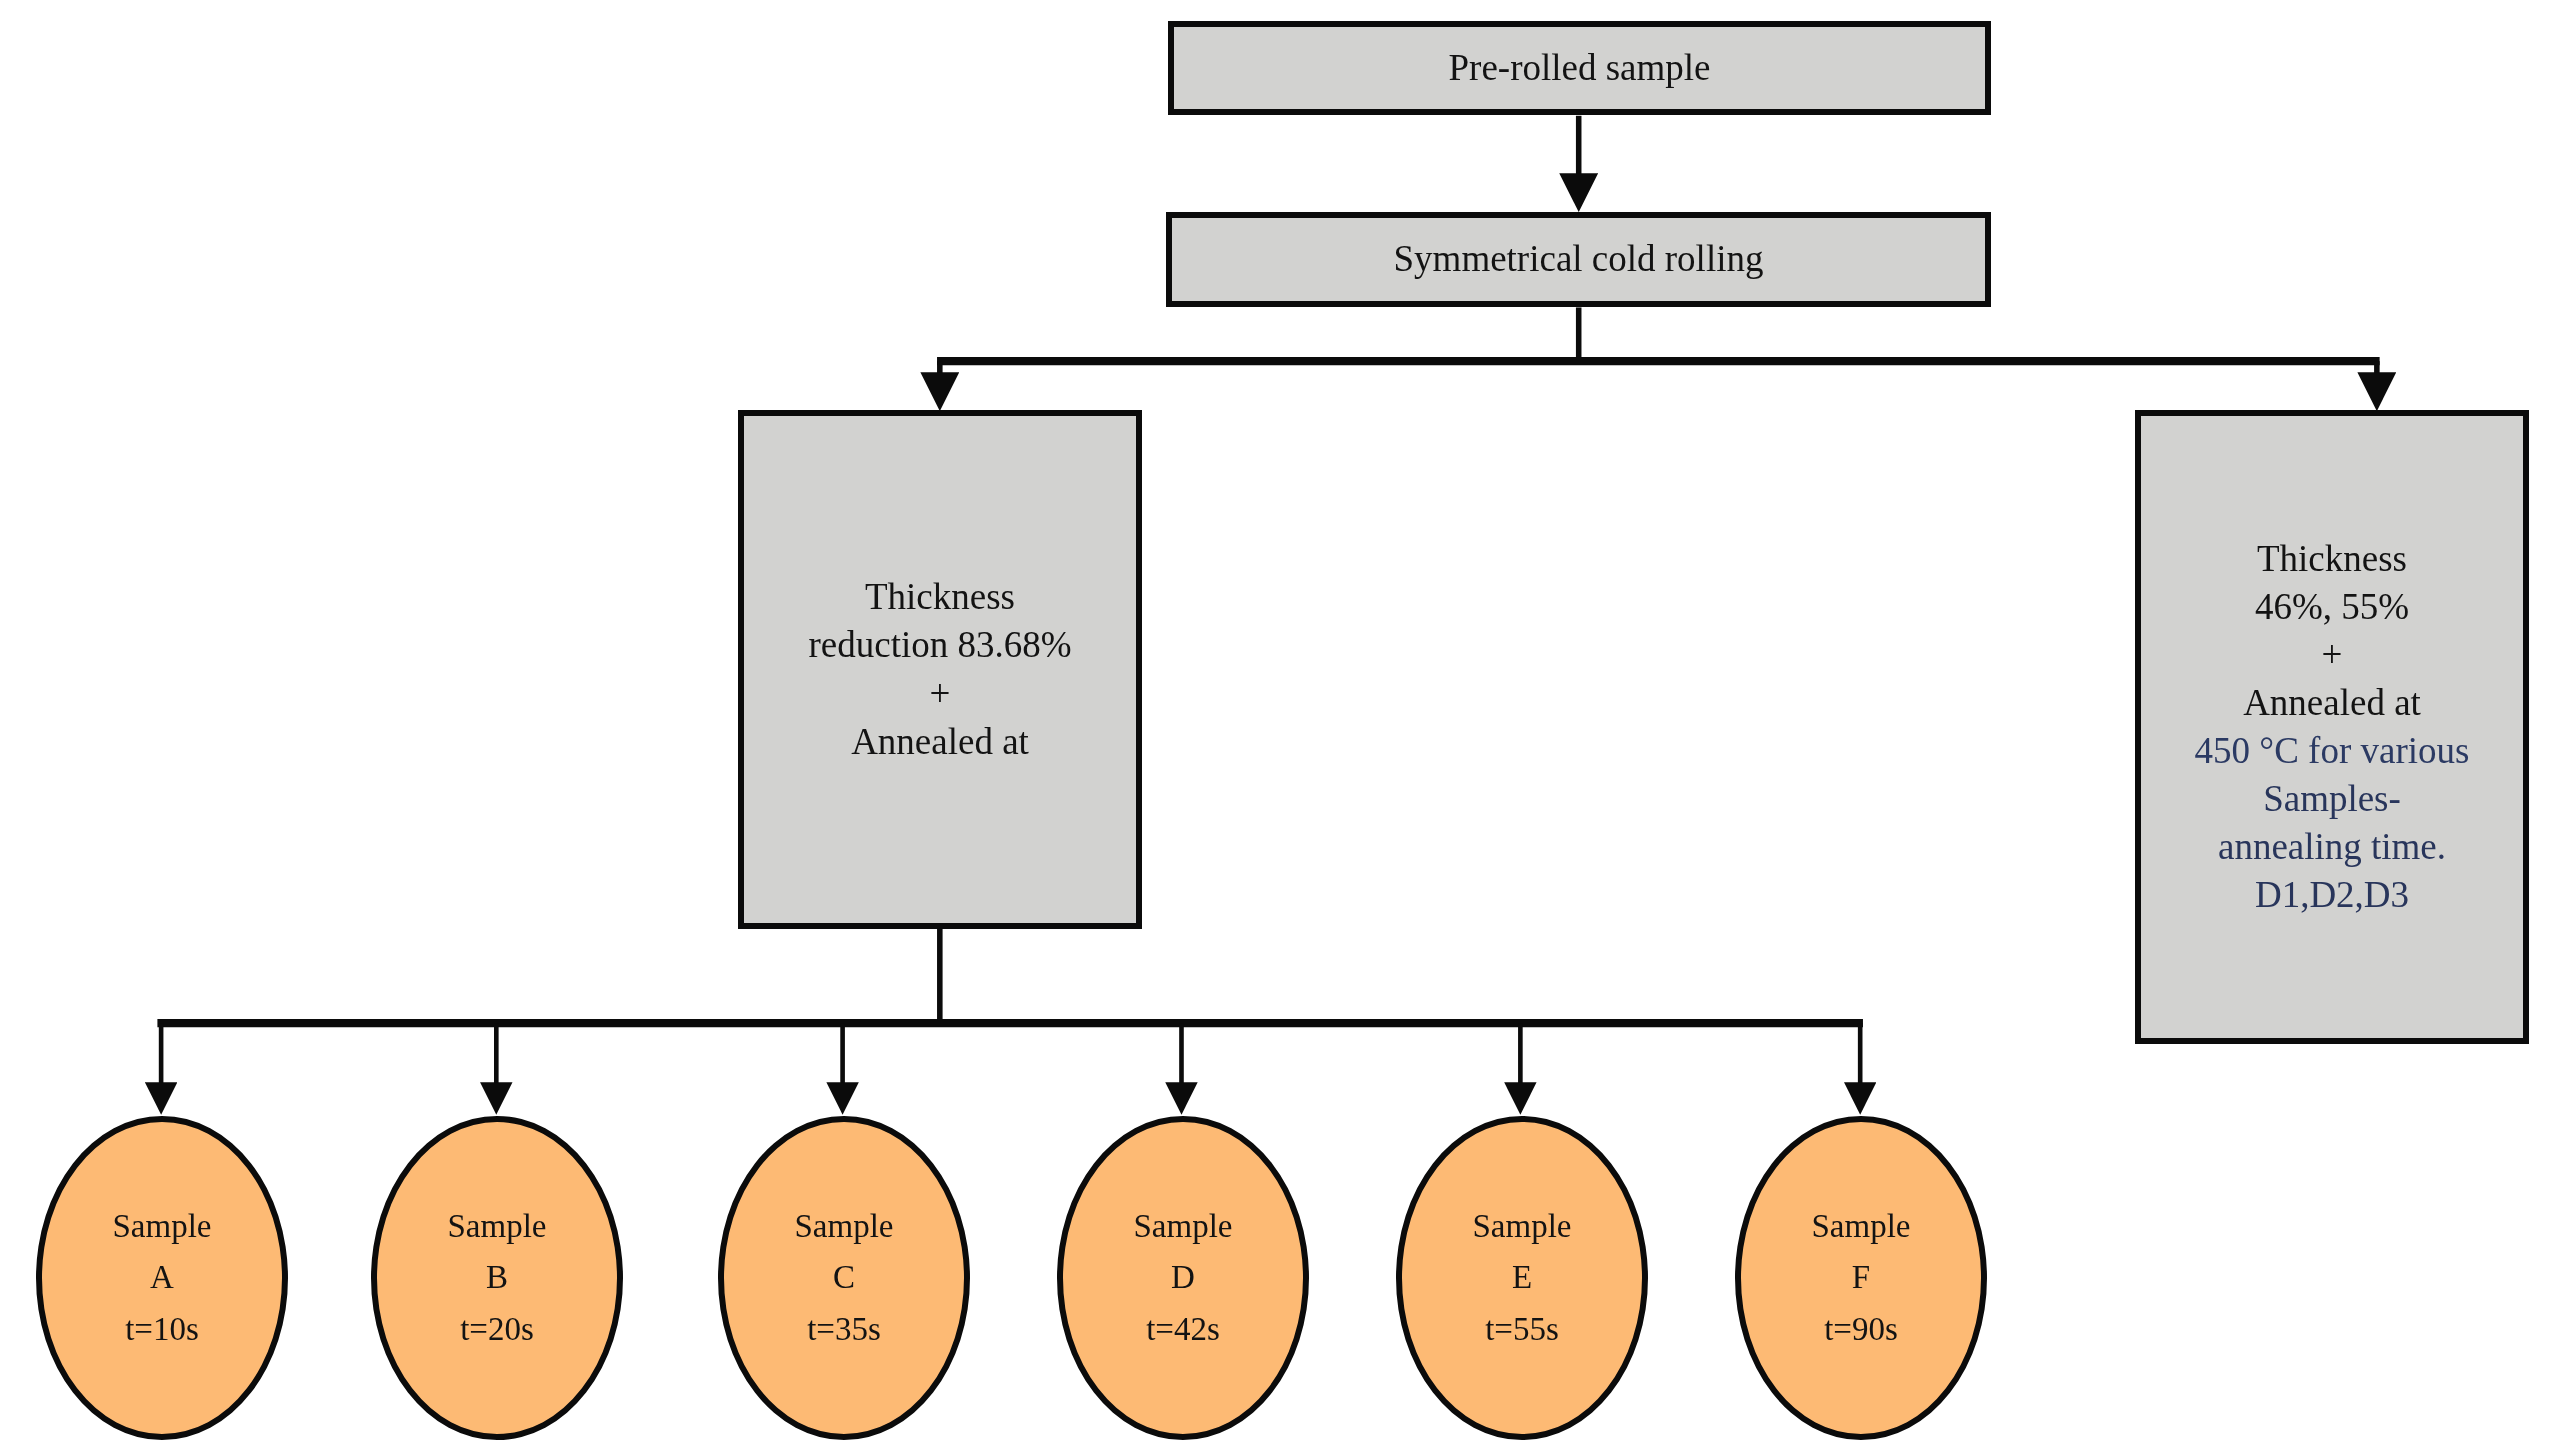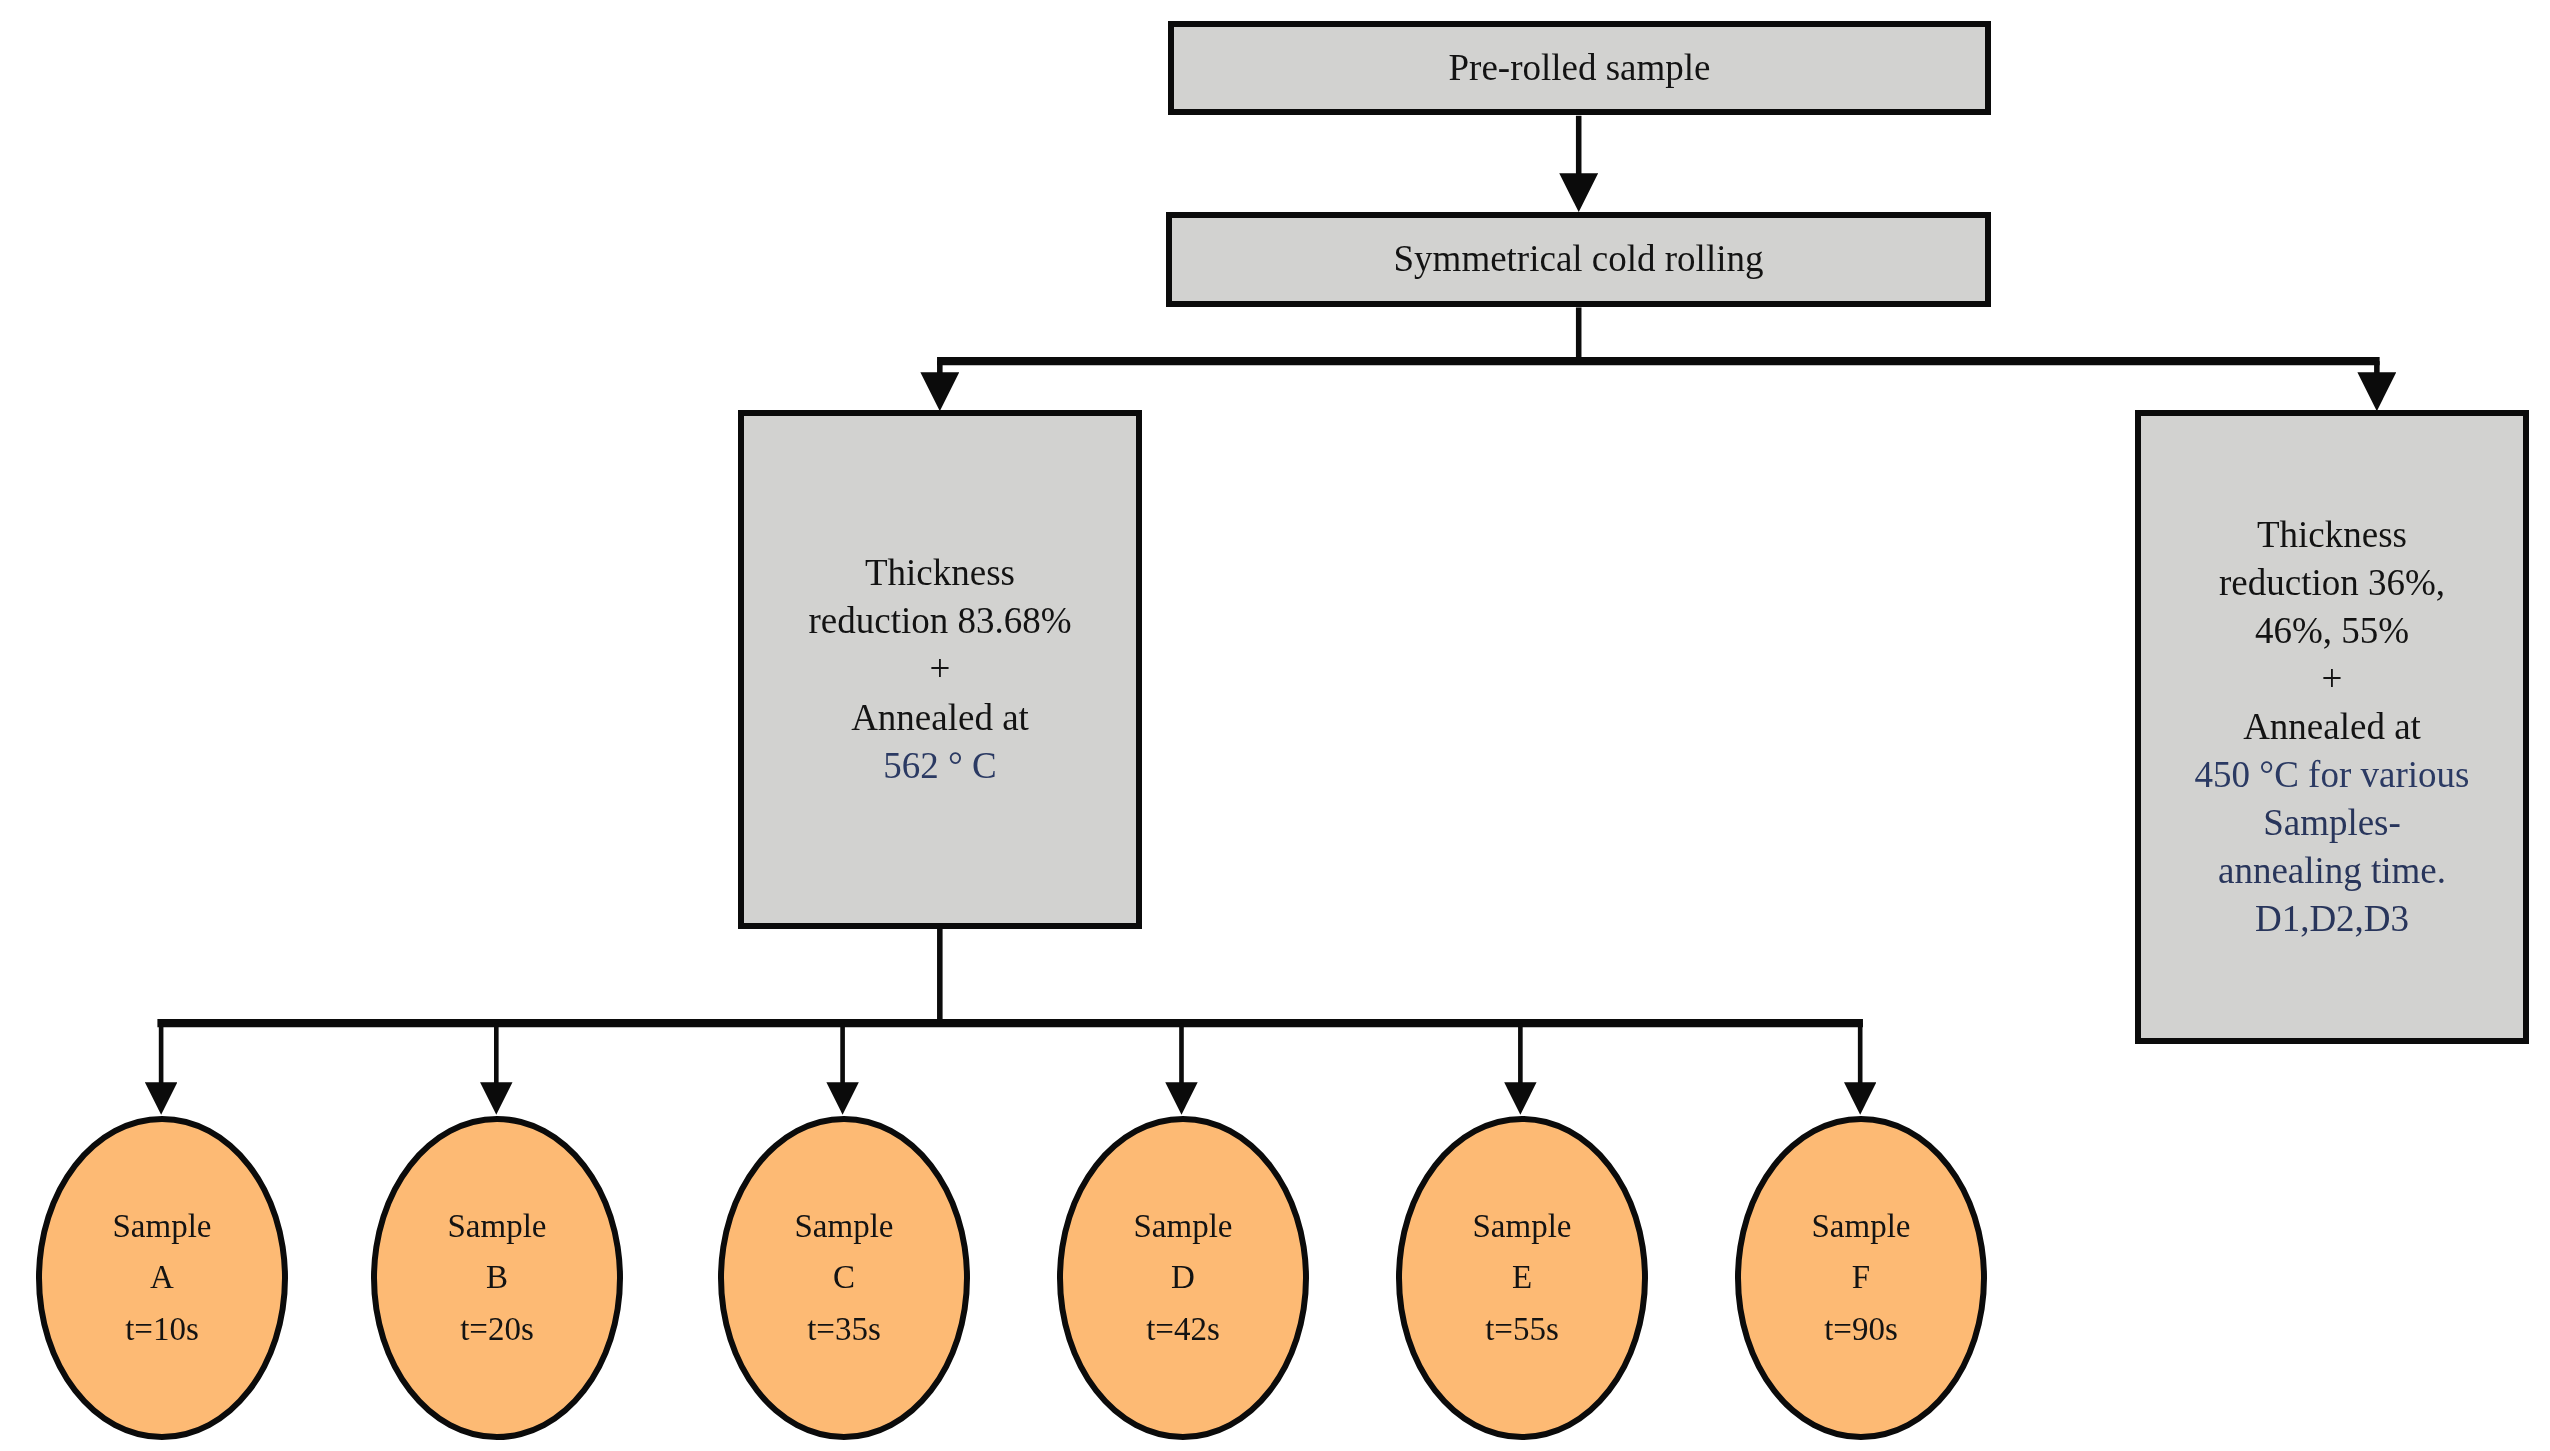--- a/index.html
+++ b/index.html
@@ -108,28 +108,26 @@
   <div class="node-box bar-box" style="left:1168px; top:21px; width:823px; height:94px;">
     <div class="inner">Pre-rolled sample</div>
   </div>
 
   <div class="node-box tall-box" style="left:738px; top:410px; width:404px; height:519px;">
     <div class="inner">
       <span class="sample-line">Thickness</span>
       <span class="sample-line">reduction 83.68%</span>
       <span class="sample-line">+</span>
       <span class="sample-line">Annealed at</span>
-      <span class="sample-line mid-blue">562 ° C</span>
     </div>
   </div>
 
   <div class="node-box tall-box" style="left:2135px; top:410px; width:394px; height:634px;">
     <div class="inner">
       <span class="sample-line">Thickness</span>
-      <span class="sample-line">reduction 36%,</span>
       <span class="sample-line">46%, 55%</span>
       <span class="sample-line">+</span>
       <span class="sample-line">Annealed at</span>
       <span class="sample-line mid-blue">450 °C for various</span>
       <span class="sample-line blue-text">Samples-</span>
       <span class="sample-line blue-text">annealing time.</span>
       <span class="sample-line blue-text">D1,D2,D3</span>
     </div>
   </div>
 

